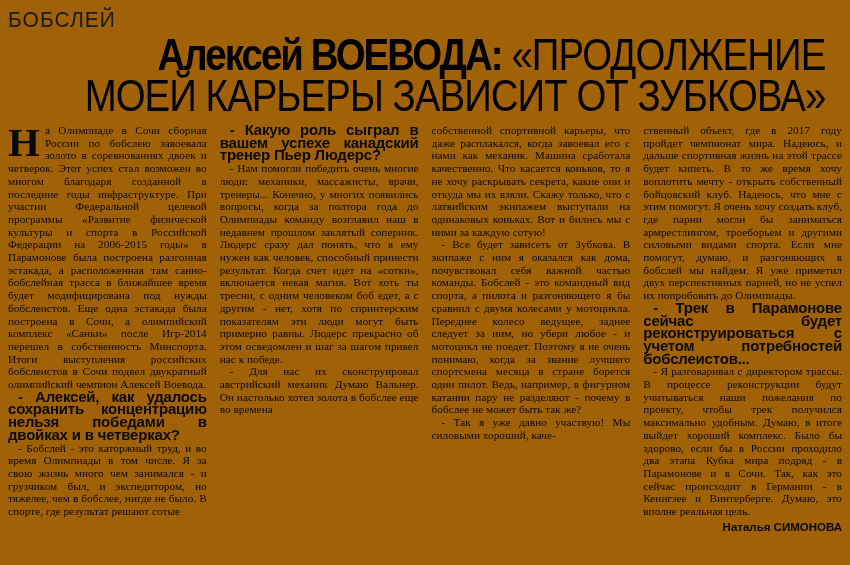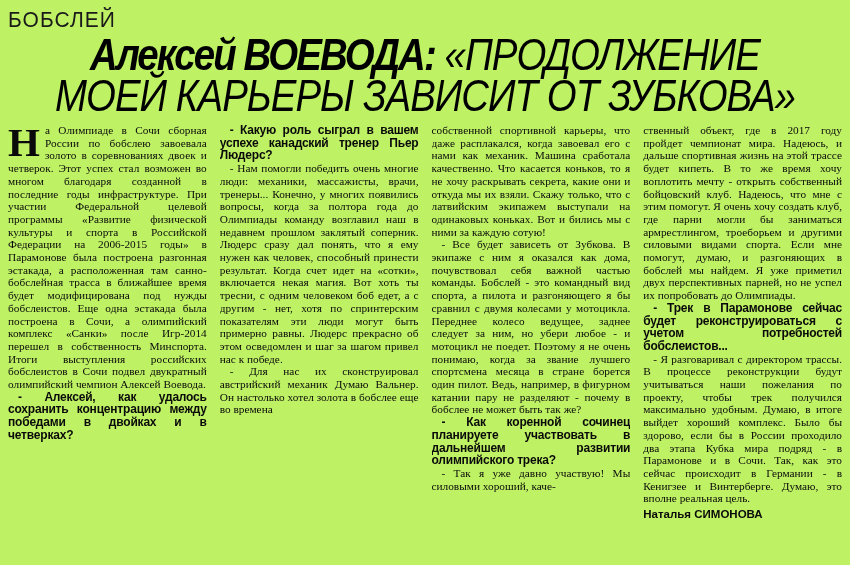--- a/index.html
+++ b/index.html
@@ -1,86 +1,86 @@
 <!DOCTYPE html>
 <html lang="ru"><head>
 <meta charset="utf-8">
 <style>
   html,body{margin:0;padding:0;background:#e8e8e8;}
   .page{
-    width:850px;height:565px;background:#bef264;color:#000;
+    width:850px;height:565px;background:#a16207;color:#000;
     box-sizing:border-box;padding:4px 8px 0 8px;overflow:hidden;
     font-family:"Liberation Serif", serif;position:relative;
   }
   .kicker{
     font-family:"Liberation Sans", sans-serif;
     font-size:21px;font-weight:400;letter-spacing:1px;
     transform:scaleY(1.08);transform-origin:top left;
     margin:2px 0 4px 0;color:#1a1a1a;
   }
   .headline{
-    margin:2px 0 8px 0;text-align:center;
+    margin:2px 0 8px 0;text-align:right;
     font-family:"Liberation Sans", sans-serif;
-    font-weight:400;color:#000;font-style:italic;
+    font-weight:400;color:#000;
   }
   .hl-line{
     font-size:40px;line-height:41px;letter-spacing:-1px;white-space:nowrap;
     transform:scale(0.96,1.12);transform-origin:center;
   }
   .hl-bold{font-weight:700;letter-spacing:-2px;}
   .cols{
     display:flex;gap:13px;margin-top:7px;
   }
   .col{
     flex:1 1 0;height:424px;overflow:hidden;
     font-size:11.3px;line-height:12.7px;text-align:justify;
     color:#0a0a0a;
   }
   .col p{margin:0;padding:0;}
   p.lead{text-indent:0;}
   p.cont{text-indent:0;}
   p.question{
     font-family:"Liberation Sans", sans-serif;font-weight:700;
-    font-size:12px;text-indent:10px;letter-spacing:-0.2px;
+    font-size:15px;text-indent:10px;letter-spacing:-0.2px;
   }
   p.answer{text-indent:10px;font-family:Liberation Serif, serif;}
   p.byline{
     font-family:"Liberation Sans", sans-serif;font-weight:700;
-    font-size:11.5px;text-indent:0;margin-top:3px;
+    font-size:11.5px;text-align:right;text-indent:0;margin-top:3px;
   }
   .dropcap{
     float:left;font-family:"Liberation Serif", serif;font-weight:700;
     font-size:41px;line-height:34px;padding:1px 5px 0 0;
   }
 </style>
 </head>
 <body>
 
 <div class="page">
   <div class="kicker">БОБСЛЕЙ</div>
 
   <h1 class="headline">
     <div class="hl-line"><span class="hl-bold">Алексей ВОЕВОДА:</span> <span>«ПРОДОЛЖЕНИЕ</span></div>
     <div class="hl-line"><span>МОЕЙ КАРЬЕРЫ ЗАВИСИТ ОТ ЗУБКОВА»</span></div>
   </h1>
 
   <div class="cols">
     <div class="col">
         <p class="lead"><span class="dropcap">Н</span>а Олимпиаде в Сочи сборная России по бобслею завоевала золото в соревнованиях двоек и четверок. Этот успех стал возможен во многом благодаря созданной в последние годы инфраструктуре. При участии Федеральной целевой программы «Развитие физической культуры и спорта в Российской Федерации на 2006-2015 годы» в Парамонове была построена разгонная эстакада, а расположенная там санно-бобслейная трасса в ближайшее время будет модифицирована под нужды бобслеистов. Еще одна эстакада была построена в Сочи, а олимпийский комплекс «Санки» после Игр-2014 перешел в собственность Минспорта. Итоги выступления российских бобслеистов в Сочи подвел двукратный олимпийский чемпион Алексей Воевода.</p>
-        <p class="question">- Алексей, как удалось сохранить концентрацию между победами в двойках и в четверках?</p>
+        <p class="question">- Алексей, как удалось сохранить концентрацию нельзя победами в двойках и в четверках?</p>
+        <p class="answer">- Бобслей - это каторжный труд, и во время Олимпиады в том числе. Я за свою жизнь много чем занимался - и грузчиком был, и экспедитором, но тяжелее, чем в бобслее, нигде не было. В спорте, где результат решают сотые</p>
       </div>
     <div class="col">
         <p class="question">- Какую роль сыграл в вашем успехе канадский тренер Пьер Людерс?</p>
         <p class="answer">- Нам помогли победить очень многие люди: механики, массажисты, врачи, тренеры... Конечно, у многих появились вопросы, когда за полтора года до Олимпиады команду возглавил наш в недавнем прошлом заклятый соперник. Людерс сразу дал понять, что я ему нужен как человек, способный принести результат. Когда счет идет на «сотки», включается некая магия. Вот хоть ты тресни, с одним человеком боб едет, а с другим - нет, хотя по спринтерским показателям эти люди могут быть примерно равны. Людерс прекрасно об этом осведомлен и шаг за шагом привел нас к победе.</p>
         <p class="answer">- Для нас их сконструировал австрийский механик Думаю Вальнер. Он настолько хотел золота в бобслее еще во времена</p>
       </div>
     <div class="col">
         <p class="cont">собственной спортивной карьеры, что даже расплакался, когда завоевал его с нами как механик. Машина сработала качественно. Что касается коньков, то я не хочу раскрывать секрета, какие они и откуда мы их взяли. Скажу только, что с латвийским экипажем выступали на одинаковых коньках. Вот и бились мы с ними за каждую сотую!</p>
         <p class="answer">- Все будет зависеть от Зубкова. В экипаже с ним я оказался как дома, почувствовал себя важной частью команды. Бобслей - это командный вид спорта, а пилота и разгоняющего я бы сравнил с двумя колесами у мотоцикла. Переднее колесо ведущее, заднее следует за ним, но убери любое - и мотоцикл не поедет. Поэтому я не очень понимаю, когда за звание лучшего спортсмена месяца в стране борется один пилот. Ведь, например, в фигурном катании пару не разделяют - почему в бобслее не может быть так же?</p>
-        <p class="question">- Как коренной сочинец планируете участвовать в дальнейшем развитии олимпийского трека?</p>
         <p class="answer">- Так я уже давно участвую! Мы силовыми хороший, каче-</p>
       </div>
     <div class="col">
         <p class="cont">ственный объект, где в 2017 году пройдет чемпионат мира. Надеюсь, и дальше спортивная жизнь на этой трассе будет кипеть. В то же время хочу воплотить мечту - открыть собственный бойцовский клуб. Надеюсь, что мне с этим помогут. Я очень хочу создать клуб, где парни могли бы заниматься армрестлингом, троеборьем и другими силовыми видами спорта. Если мне помогут, думаю, и разгоняющих в бобслей мы найдем. Я уже приметил двух перспективных парней, но не успел их попробовать до Олимпиады.</p>
         <p class="question">- Трек в Парамонове сейчас будет реконструироваться с учетом потребностей бобслеистов...</p>
         <p class="answer">- Я разговаривал с директором трассы. В процессе реконструкции будут учитываться наши пожелания по проекту, чтобы трек получился максимально удобным. Думаю, в итоге выйдет хороший комплекс. Было бы здорово, если бы в России проходило два этапа Кубка мира подряд - в Парамонове и в Сочи. Так, как это сейчас происходит в Германии - в Кенигзее и Винтерберге. Думаю, это вполне реальная цель.</p>
         <p class="byline">Наталья СИМОНОВА</p>
       </div>
   </div>
 </div>

